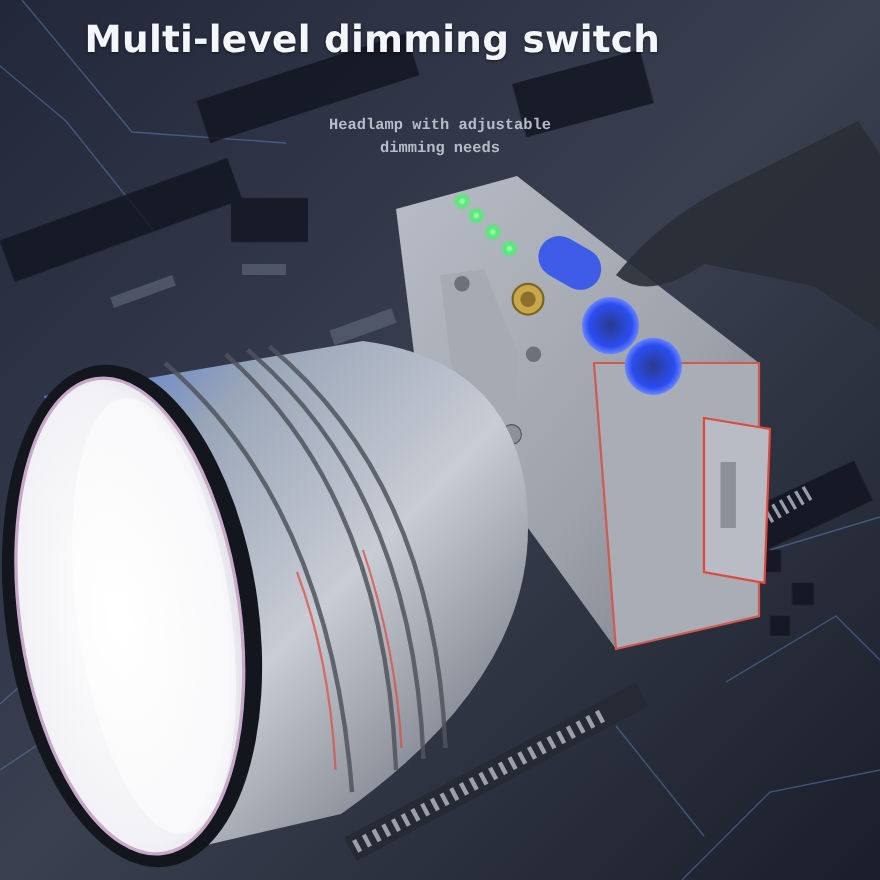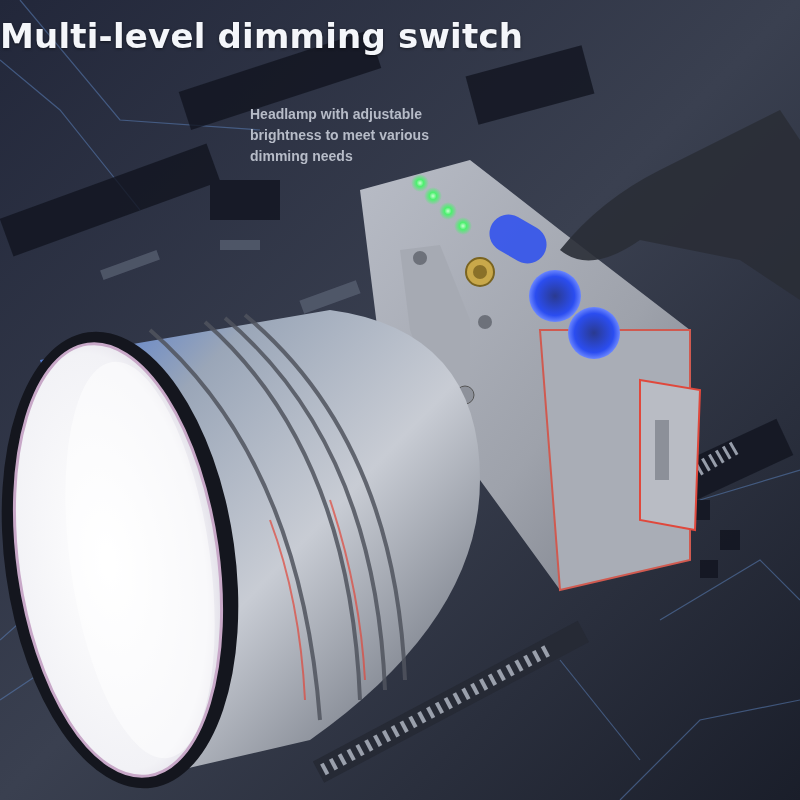--- a/index.html
+++ b/index.html
@@ -1,24 +1,24 @@
 <!DOCTYPE html>
 <html><head>
   <meta charset="utf-8">
   <style>
     html, body { margin: 0; padding: 0; }
     body { width: 800px; height: 800px; overflow: hidden; background: #1b1f2c; }
     .stage { position: relative; width: 800px; height: 800px; overflow: hidden;
       background: radial-gradient(ellipse at 60% 35%, #3a4152 0%, #262b3a 45%, #151925 100%); }
     .bg-svg, .lamp-svg { position: absolute; left: 0; top: 0; }
-    .title { position: absolute; left: 0; top: 16px; width: 677px; text-align: left;
+    .title { position: absolute; left: 0; top: 16px; width: 677px; text-align: center;
       font-family: "DejaVu Sans", sans-serif; font-weight: bold; font-size: 34px; color: #f4f6fa;
       letter-spacing: 0.2px; text-shadow: 0 1px 3px rgba(0,0,0,0.5); }
-    .subtitle { position: absolute; left: 250px; top: 104px; width: 300px; 
-      font-family: Liberation Sans, sans-serif; font-weight: bold; font-size: 14px; line-height: 21px;
+    .subtitle { position: absolute; left: 250px; top: 104px; width: 300px; text-align: center;
+      font-family: Liberation Mono, monospace; font-weight: bold; font-size: 14px; line-height: 21px;
       color: #b7bcc8; }
     .subtitle span { display: block; }
   </style>
 </head>
 <body>
 
 <div class="stage">
 
   <svg class="bg-svg" width="800" height="800" viewBox="0 0 800 800">
     <defs>
@@ -171,16 +171,15 @@
 
     <ellipse cx="118" cy="560" rx="100" ry="218" fill="url(#lens)" stroke="#c8a8c8" stroke-width="3" transform="rotate(-8 118 560)"></ellipse>
     <ellipse cx="140" cy="560" rx="70" ry="200" fill="#ffffff" opacity="0.5" transform="rotate(-8 140 560)"></ellipse>
 
     <path d="M560 250 Q600 200 660 170 L780 110 L800 140 L800 300 L740 260 L640 240 Q590 275 560 250 Z" fill="#2a2d36" opacity="0.9"></path>
   </svg>
 
   <div class="title">Multi-level dimming switch</div>
   <div class="subtitle">
     <span>Headlamp with adjustable</span>
-    <span>brightness to meet various</span>
     <span>dimming needs</span>
   </div>
 </div>
 
 </body></html>

